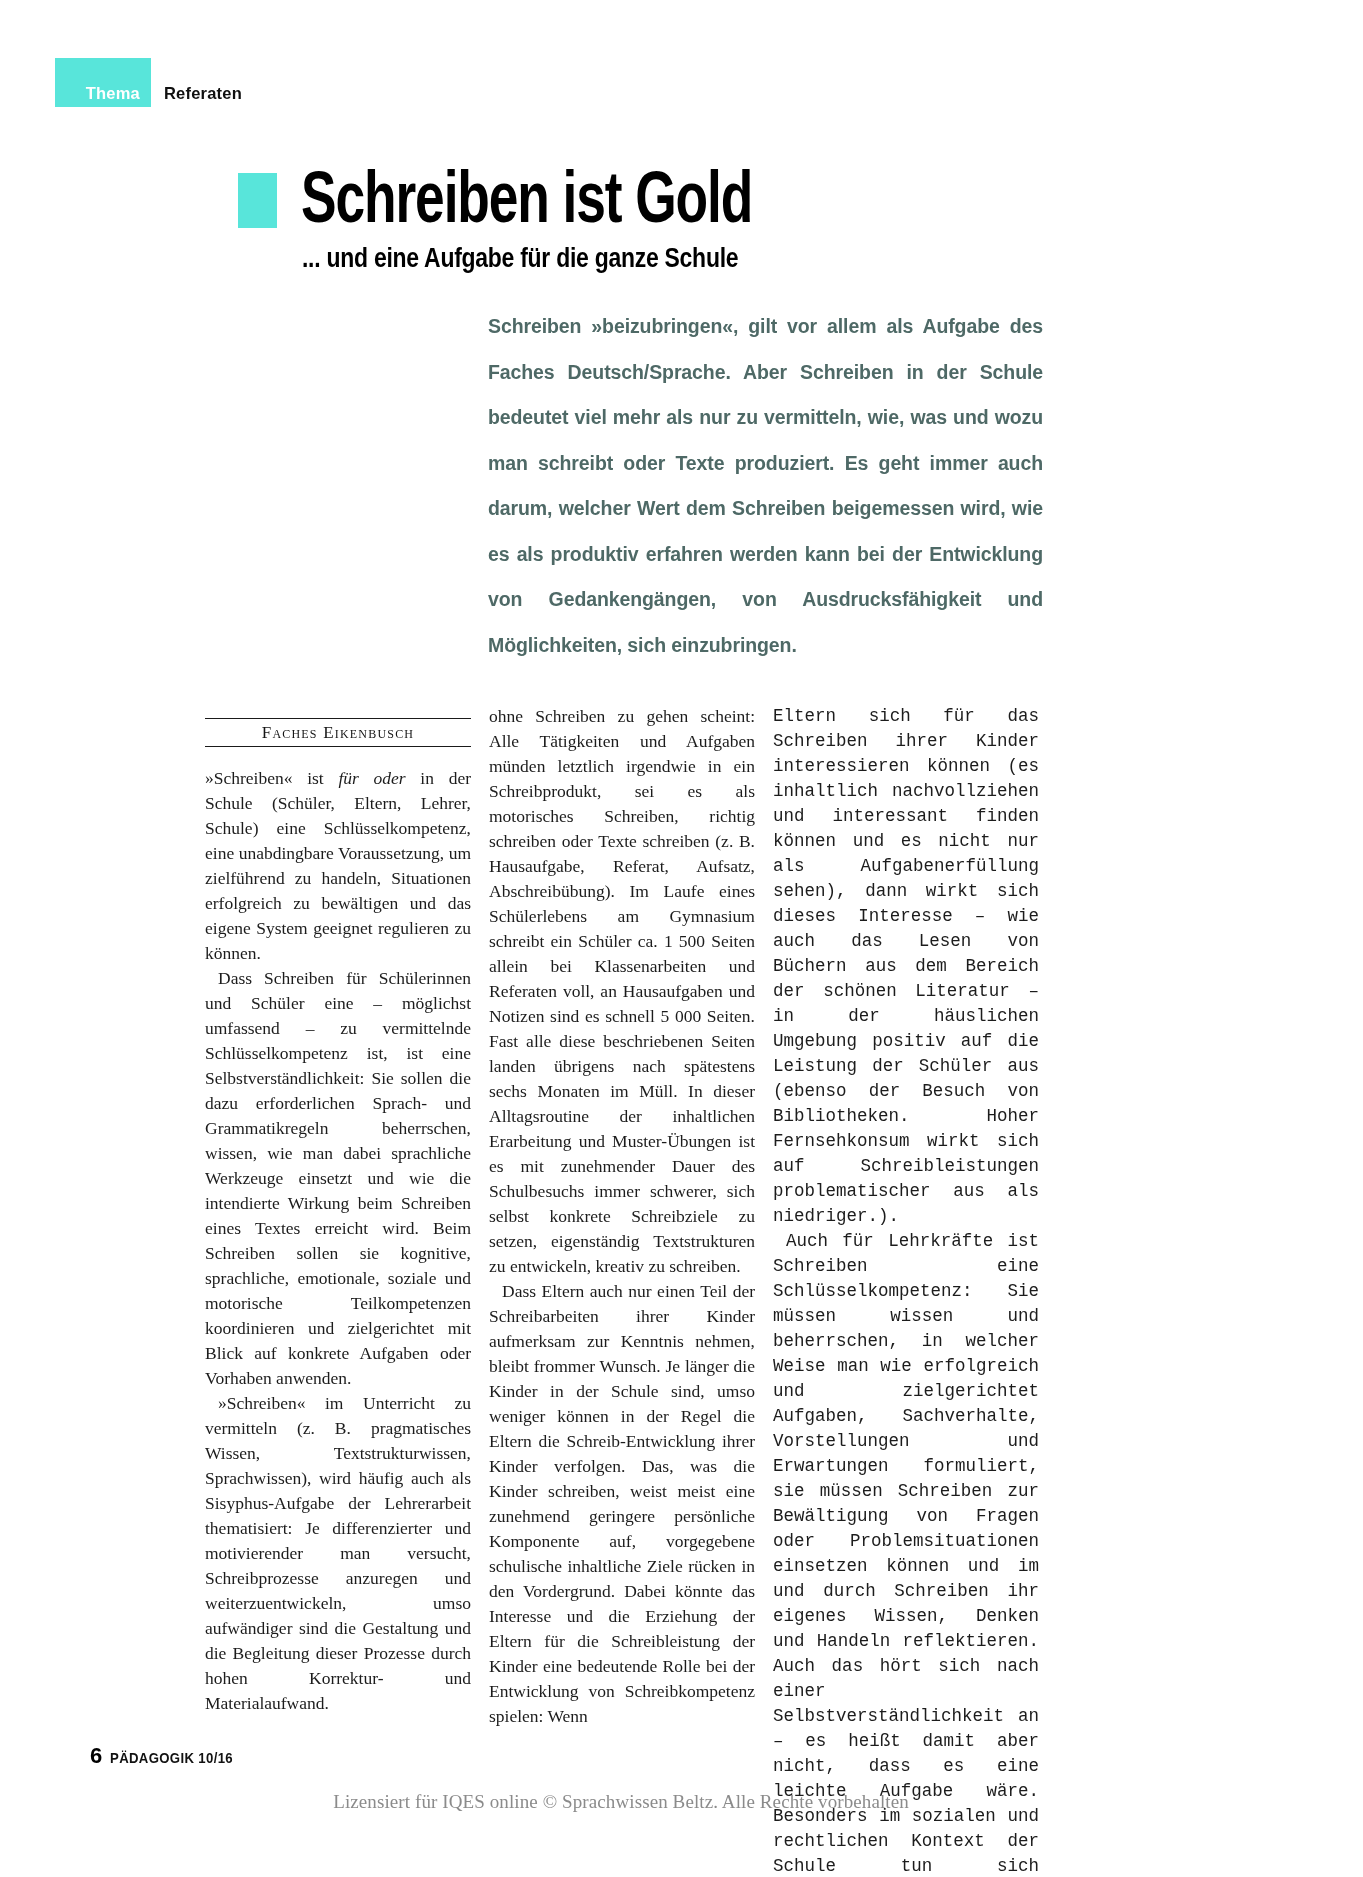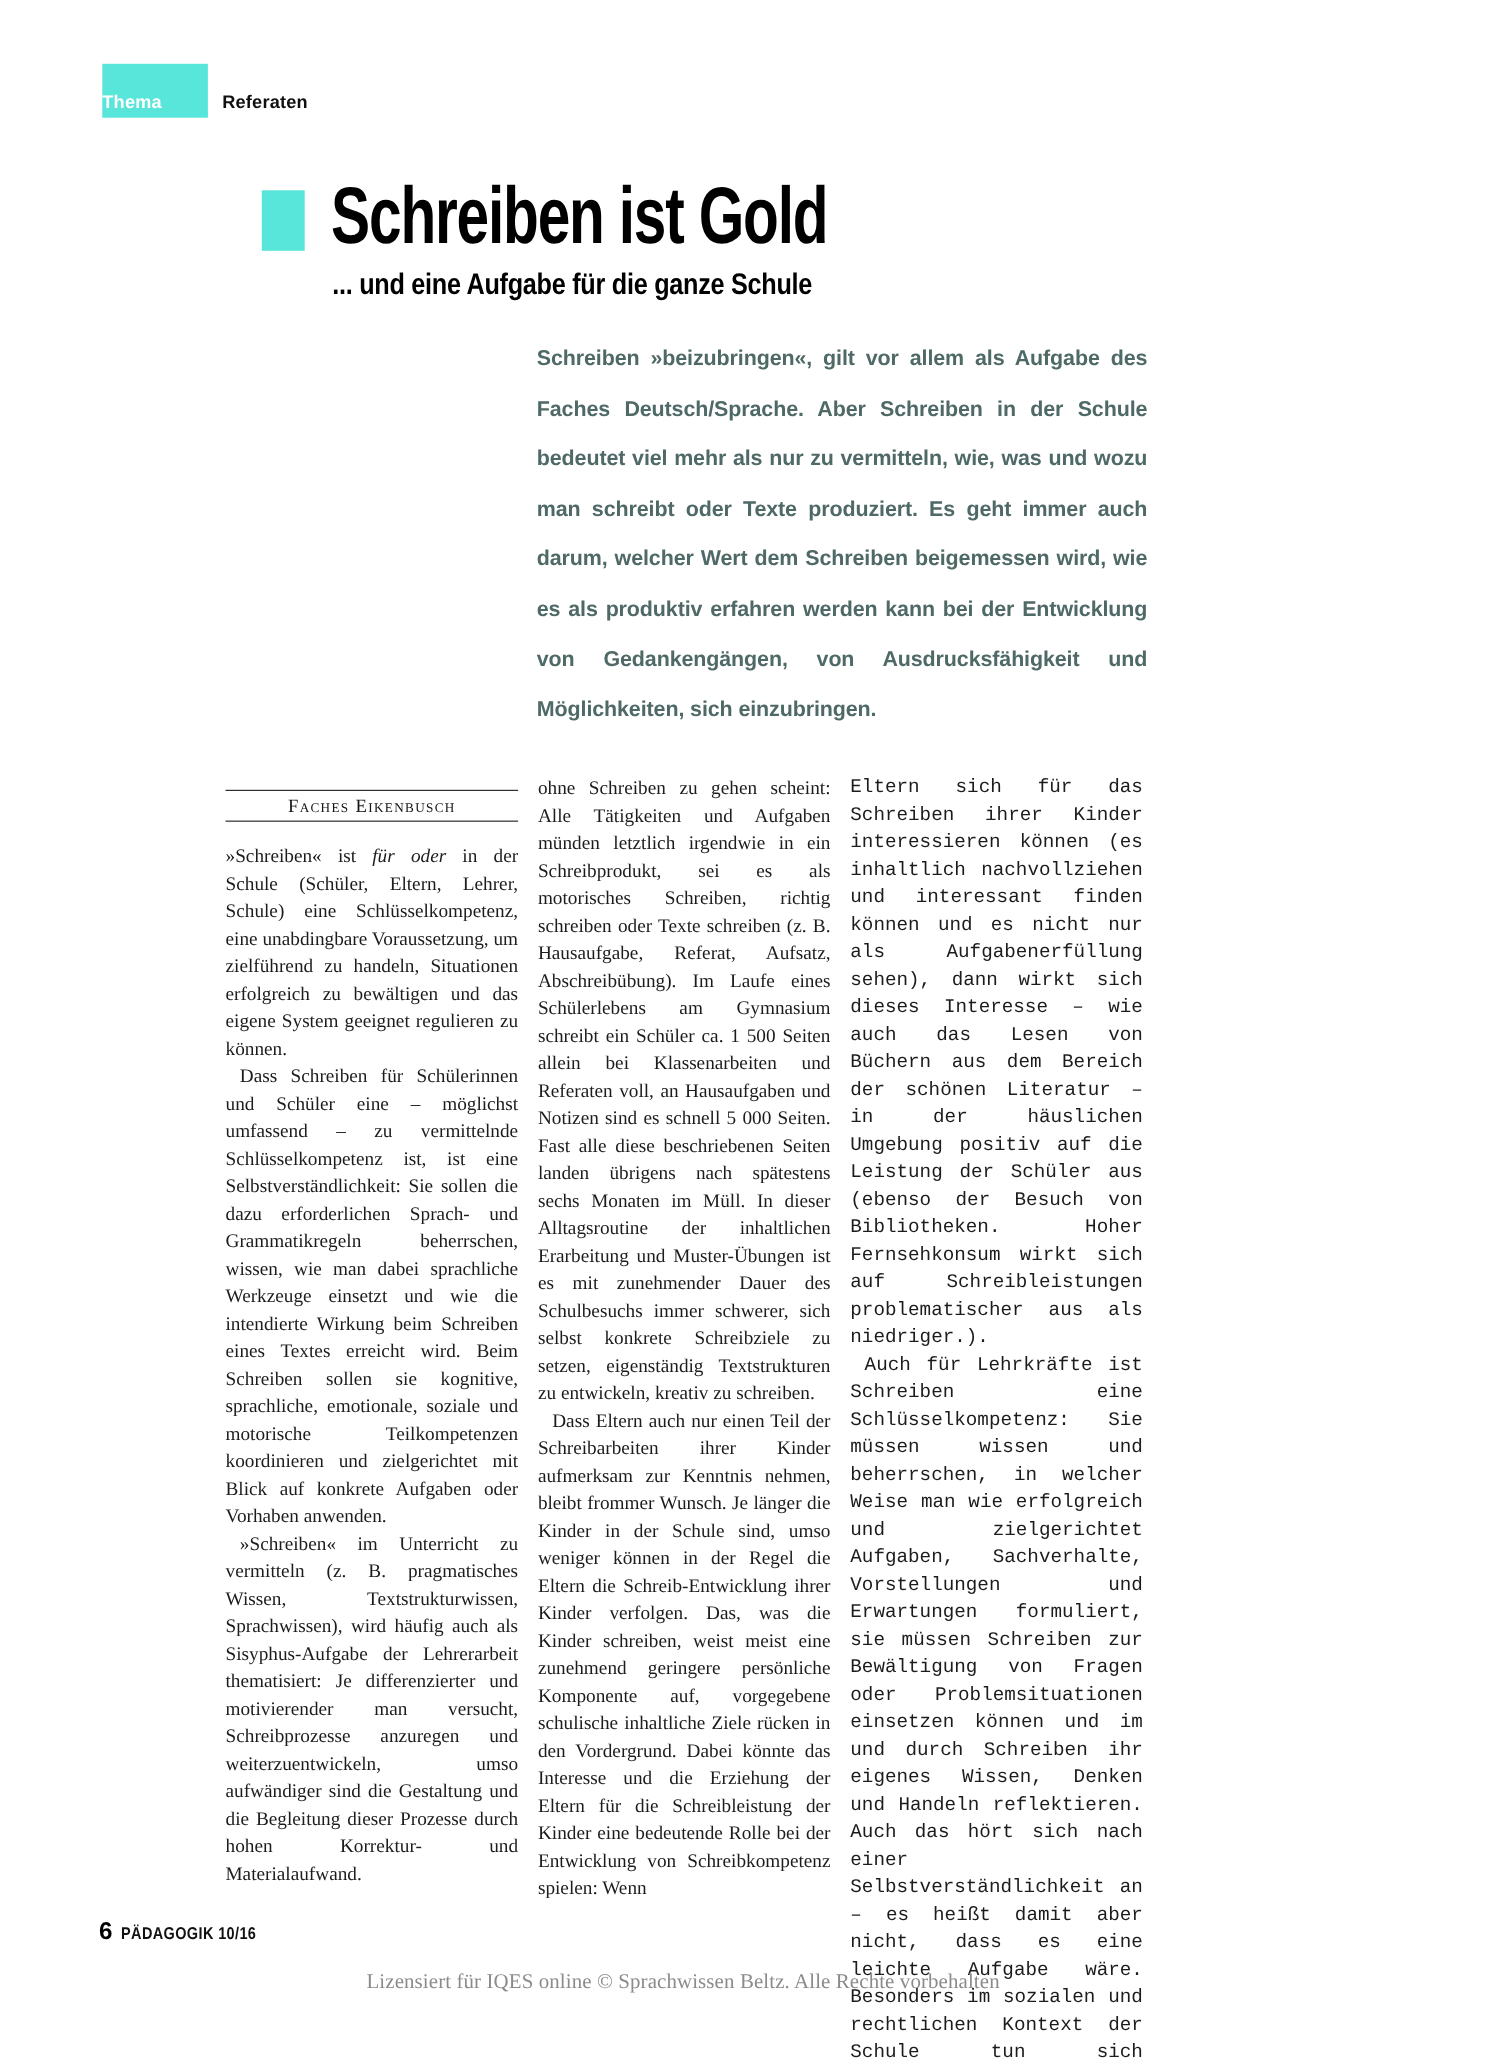--- a/index.html
+++ b/index.html
@@ -15,26 +15,25 @@
     width:1363px;height:1877px;
     font-family:"Liberation Serif", serif;
     color:var(--body-text);
     overflow:hidden;
   }
 
   
   .kicker{position:absolute;left:55px;top:58px;display:flex;align-items:flex-end;}
   .kicker-badge{
     width:96px;height:49px;background:var(--accent);
-    display:flex;align-items:flex-end;
+    display:flex;align-items:flex-end;justify-content:flex-end;
     padding:0 11px 6px 0;
     color:#ffffff;
     font:700 16.5px/1 "Liberation Sans", sans-serif;
     letter-spacing:.2px;
-    margin-left:38px;
   }
   .kicker-label{
     margin:0 0 6px 13px;
     font:700 16.5px/1 "Liberation Sans", sans-serif;
     color:#101010;letter-spacing:.2px;
   }
 
   
   .title-square{position:absolute;left:238px;top:173px;width:39px;height:55px;background:var(--accent);}
   .page-title{

